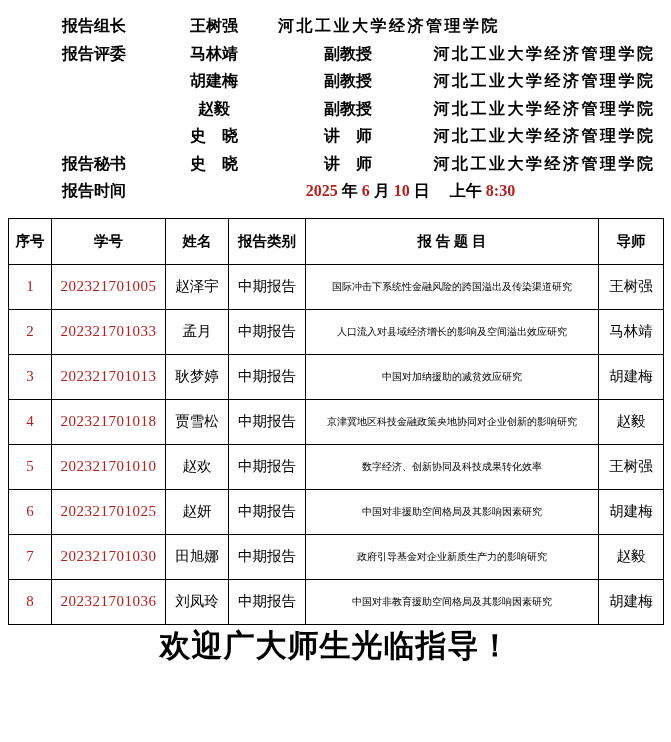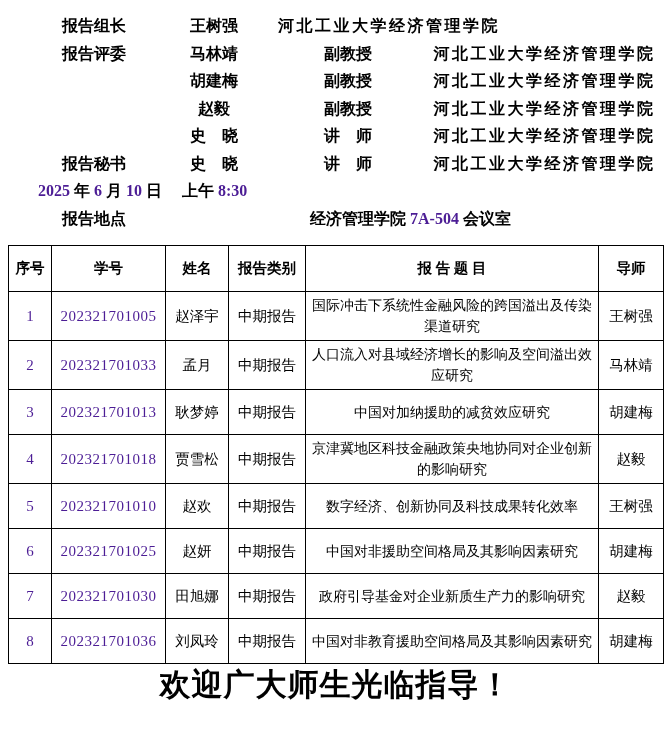--- a/index.html
+++ b/index.html
@@ -19,21 +19,21 @@
   }
   .hdr-row {
     display: grid;
     grid-template-columns: 112px 128px 140px auto;
     height: 27.5px;
     align-items: center;
     white-space: nowrap;
   }
   .hdr-row .org { letter-spacing: 2.5px; }
   .hdr-row.meta { grid-template-columns: 112px auto; }
-  .num { color: #4c1d95; font-family: "Liberation Serif", "DejaVu Serif", serif; }
+  .num { color: #b91c1c; font-family: "Liberation Serif", "DejaVu Serif", serif; }
   
   table.schedule {
     border-collapse: collapse;
     table-layout: fixed;
     width: 655px;
     margin: 12px 0 0 8px;
   }
   .schedule th, .schedule td {
     border: 1.6px solid #000000;
     text-align: center;
@@ -52,21 +52,21 @@
     height: 45px;
   }
   .col-no    { width: 43px;  }
   .col-sid   { width: 114px; }
   .col-name  { width: 63px;  }
   .col-type  { width: 77px;  }
   .col-title { width: 293px; }
   .col-adv   { width: 65px;  }
   td.cell-no  { font-size: 15px; }
   td.cell-sid { font-size: 15px; letter-spacing: 0.5px; }
-  td.cell-title { font-size: 14px; line-height: 1.5; font-family: Liberation Serif, serif; }
+  td.cell-title { font-size: 10px; line-height: 1.5; font-family: Liberation Serif, serif; }
   
   .welcome {
     text-align: center;
     font-size: 31px;
     font-weight: bold;
     letter-spacing: 1px;
   }
 </style>
 </head>
 <body>
@@ -101,25 +101,22 @@
     <span>讲　师</span>
     <span class="org">河北工业大学经济管理学院</span>
   </div>
   <div class="hdr-row">
     <span>报告秘书</span>
     <span>史　晓</span>
     <span>讲　师</span>
     <span class="org">河北工业大学经济管理学院</span>
   </div>
   <div class="hdr-row meta">
+    <span>报告时间</span>
     <span><span class="num">2025</span><span> 年 </span><span class="num">6</span><span> 月 </span><span class="num">10</span><span> 日　 </span><span>上午 </span><span class="num">8:30</span></span>
-  </div>
-  <div class="hdr-row meta">
-    <span>报告地点</span>
-    <span><span>经济管理学院 </span><span class="num">7A-504</span><span> 会议室</span></span>
   </div>
 </div>
 
 <table class="schedule">
   <colgroup>
     <col class="col-no">
       <col class="col-sid">
       <col class="col-name">
     <col class="col-type">
       <col class="col-title">

